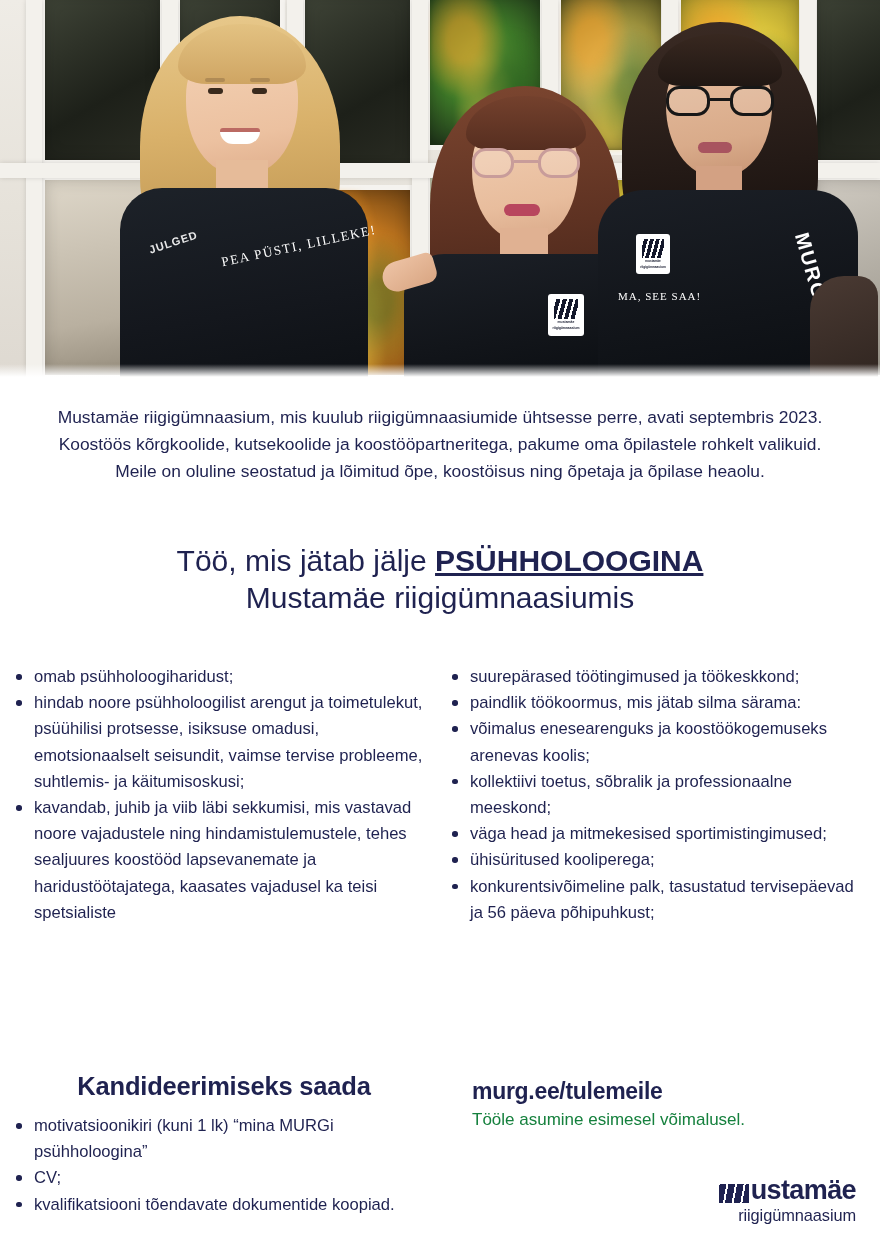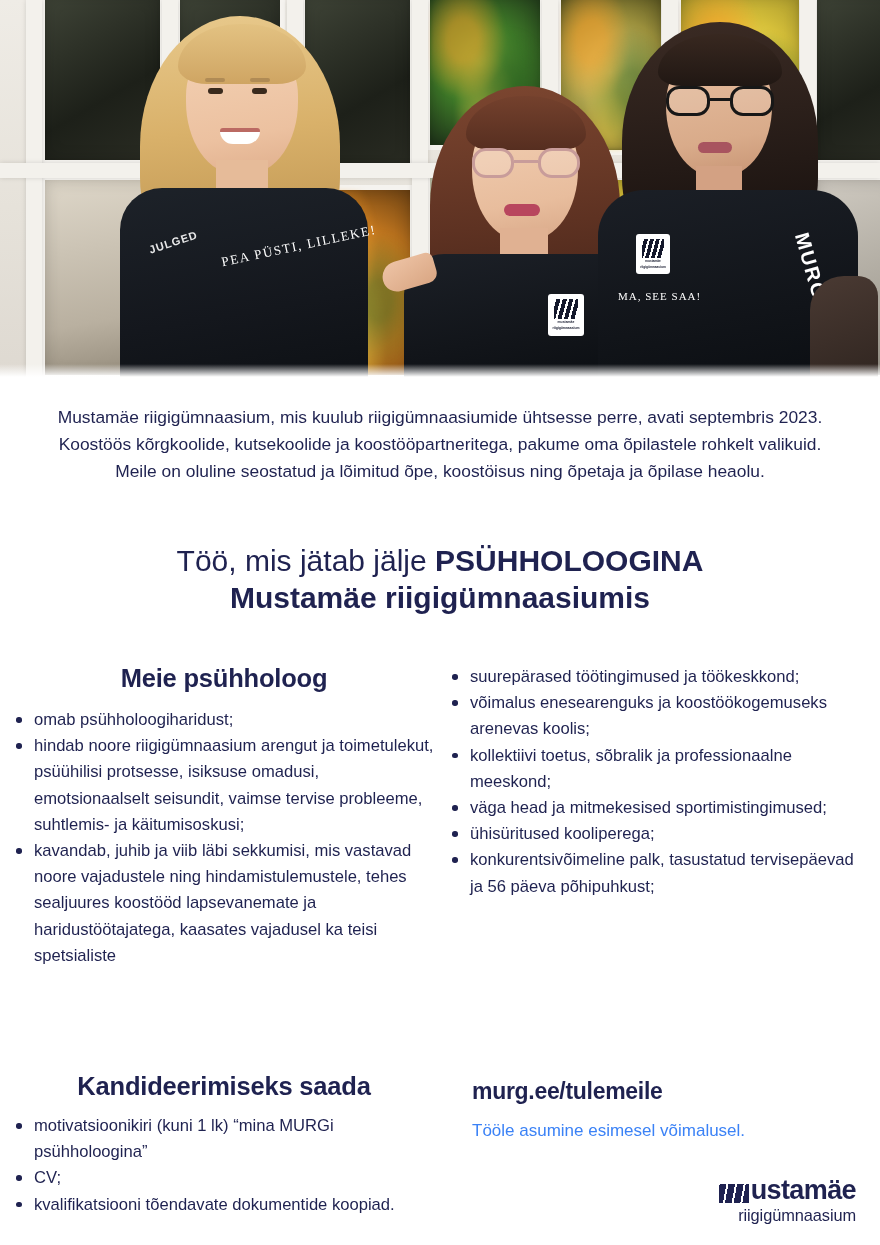--- a/index.html
+++ b/index.html
@@ -262,22 +262,22 @@
     line-height: 1.55;
     color: #1f2250;
   }
 
   .headline {
     position: absolute;
     left: 40px; top: 543px; width: 800px;
     text-align: center;
   }
   .headline .l1 { font-size: 30px; line-height: 1.2; font-weight: 400; }
-  .headline .l1 b { font-weight: 700; }
-  .headline .l2 { font-size: 30px; line-height: 1.28; font-weight: 700; }
+  .headline .l1 b { font-weight: 700; text-decoration: underline; }
+  .headline .l2 { font-size: 30px; line-height: 1.28; font-weight: 400; }
 
   .col-left  { position: absolute; left: 12px;  top: 664px; width: 424px; }
   .col-right { position: absolute; left: 448px; top: 664px; width: 420px; }
 
   .sec-title {
     font-size: 25.5px;
     font-weight: 700;
     text-align: center;
     letter-spacing: -0.2px;
     margin-bottom: 14px;
@@ -307,26 +307,26 @@
 
   .contact {
     position: absolute;
     left: 472px; top: 1078px; width: 400px;
   }
   .contact .url {
     font-size: 23px;
     font-weight: 700;
     letter-spacing: -0.3px;
     color: #1f2250;
-    margin-bottom: 14px;
+    margin-bottom: 3px;
   }
   .contact .note {
     font-size: 17px;
     line-height: 1.4;
-    color: #3b82f6;
+    color: #15803d;
   }
 
   
   .logo {
     position: absolute;
     right: 24px; bottom: 22px;
     text-align: right;
     line-height: 1;
   }
   .logo .wordmark {
@@ -465,31 +465,31 @@
   <p class="intro">Mustamäe riigigümnaasium, mis kuulub riigigümnaasiumide ühtsesse perre, avati septembris 2023. Koostöös kõrgkoolide, kutsekoolide ja koostööpartneritega, pakume oma õpilastele rohkelt valikuid. Meile on oluline seostatud ja lõimitud õpe, koostöisus ning õpetaja ja õpilase heaolu.</p>
 
   <div class="headline">
     <div class="l1">
       <span>Töö, mis jätab jälje </span><b>PSÜHHOLOOGINA</b>
     </div>
     <div class="l2">Mustamäe riigigümnaasiumis</div>
   </div>
 
   <div class="col-left">
-    <h2 class="sec-title">Meie psühholoog</h2>
     <ul class="list">
       <li>omab psühholoogiharidust;</li>
-      <li>hindab noore riigigümnaasium arengut ja toimetulekut, psüühilisi protsesse, isiksuse omadusi, emotsionaalselt seisundit, vaimse tervise probleeme, suhtlemis- ja käitumisoskusi;</li>
+      <li>hindab noore psühholoogilist arengut ja toimetulekut, psüühilisi protsesse, isiksuse omadusi, emotsionaalselt seisundit, vaimse tervise probleeme, suhtlemis- ja käitumisoskusi;</li>
       <li>kavandab, juhib ja viib läbi sekkumisi, mis vastavad noore vajadustele ning hindamistulemustele, tehes sealjuures koostööd lapsevanemate ja haridustöötajatega, kaasates vajadusel ka teisi spetsialiste</li>
     </ul>
   </div>
 
   <div class="col-right">
     <ul class="list">
       <li>suurepärased töötingimused ja töökeskkond;</li>
+      <li>paindlik töökoormus, mis jätab silma särama:</li>
       <li>võimalus enesearenguks ja koostöökogemuseks arenevas koolis;</li>
       <li>kollektiivi toetus, sõbralik ja professionaalne meeskond;</li>
       <li>väga head ja mitmekesised sportimistingimused;</li>
       <li>ühisüritused kooliperega;</li>
       <li>konkurentsivõimeline palk, tasustatud tervisepäevad ja 56 päeva põhipuhkust;</li>
     </ul>
   </div>
 
   <div class="apply-block">
     <h2 class="sec-title">Kandideerimiseks saada</h2>

